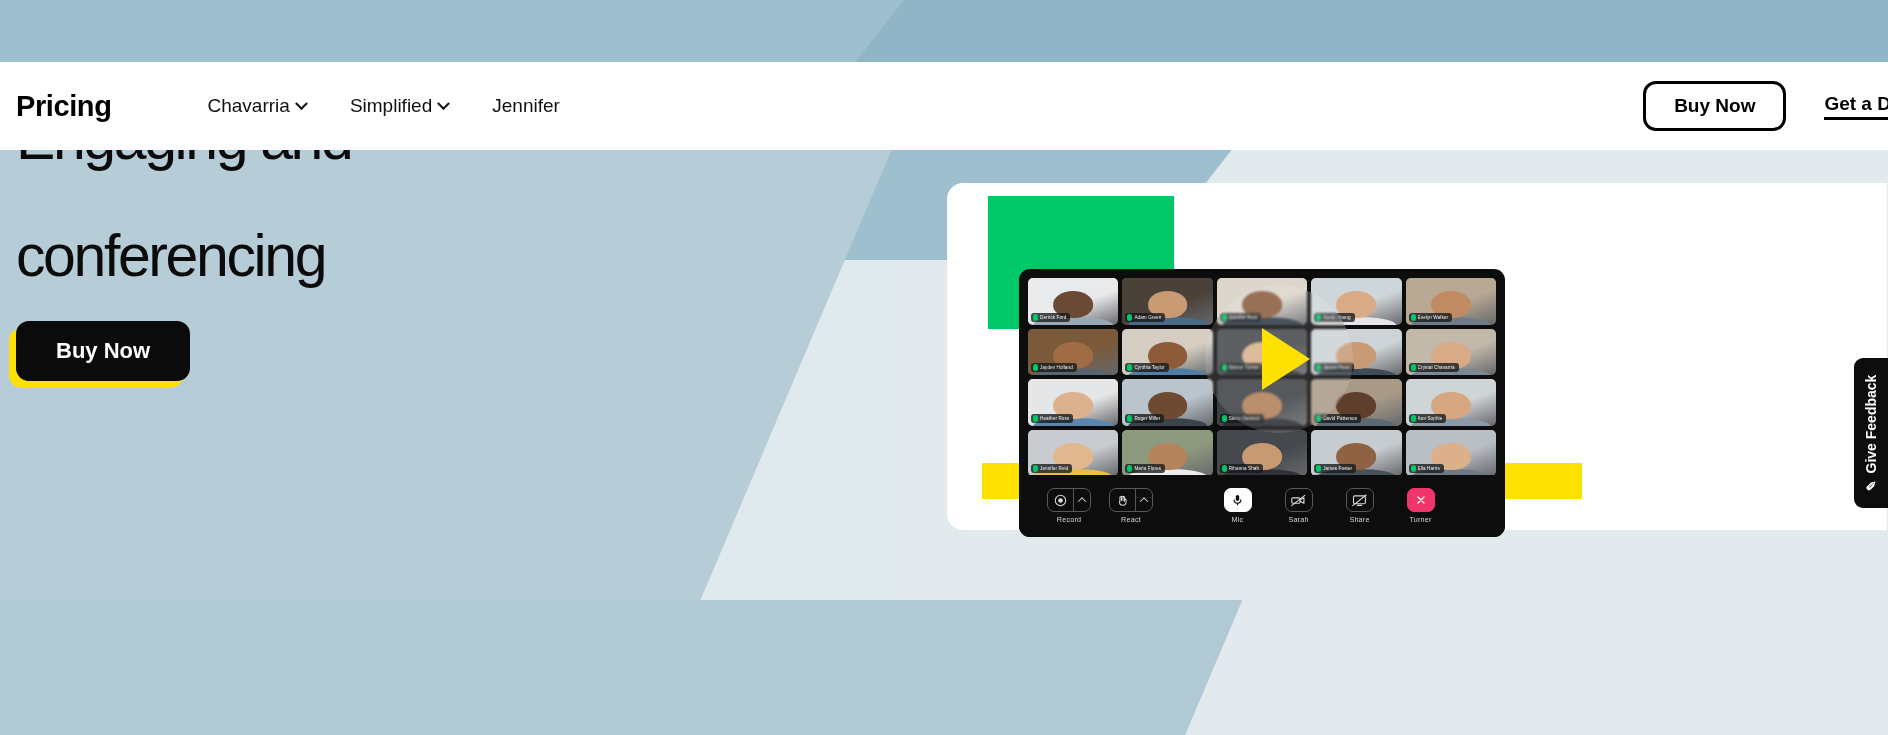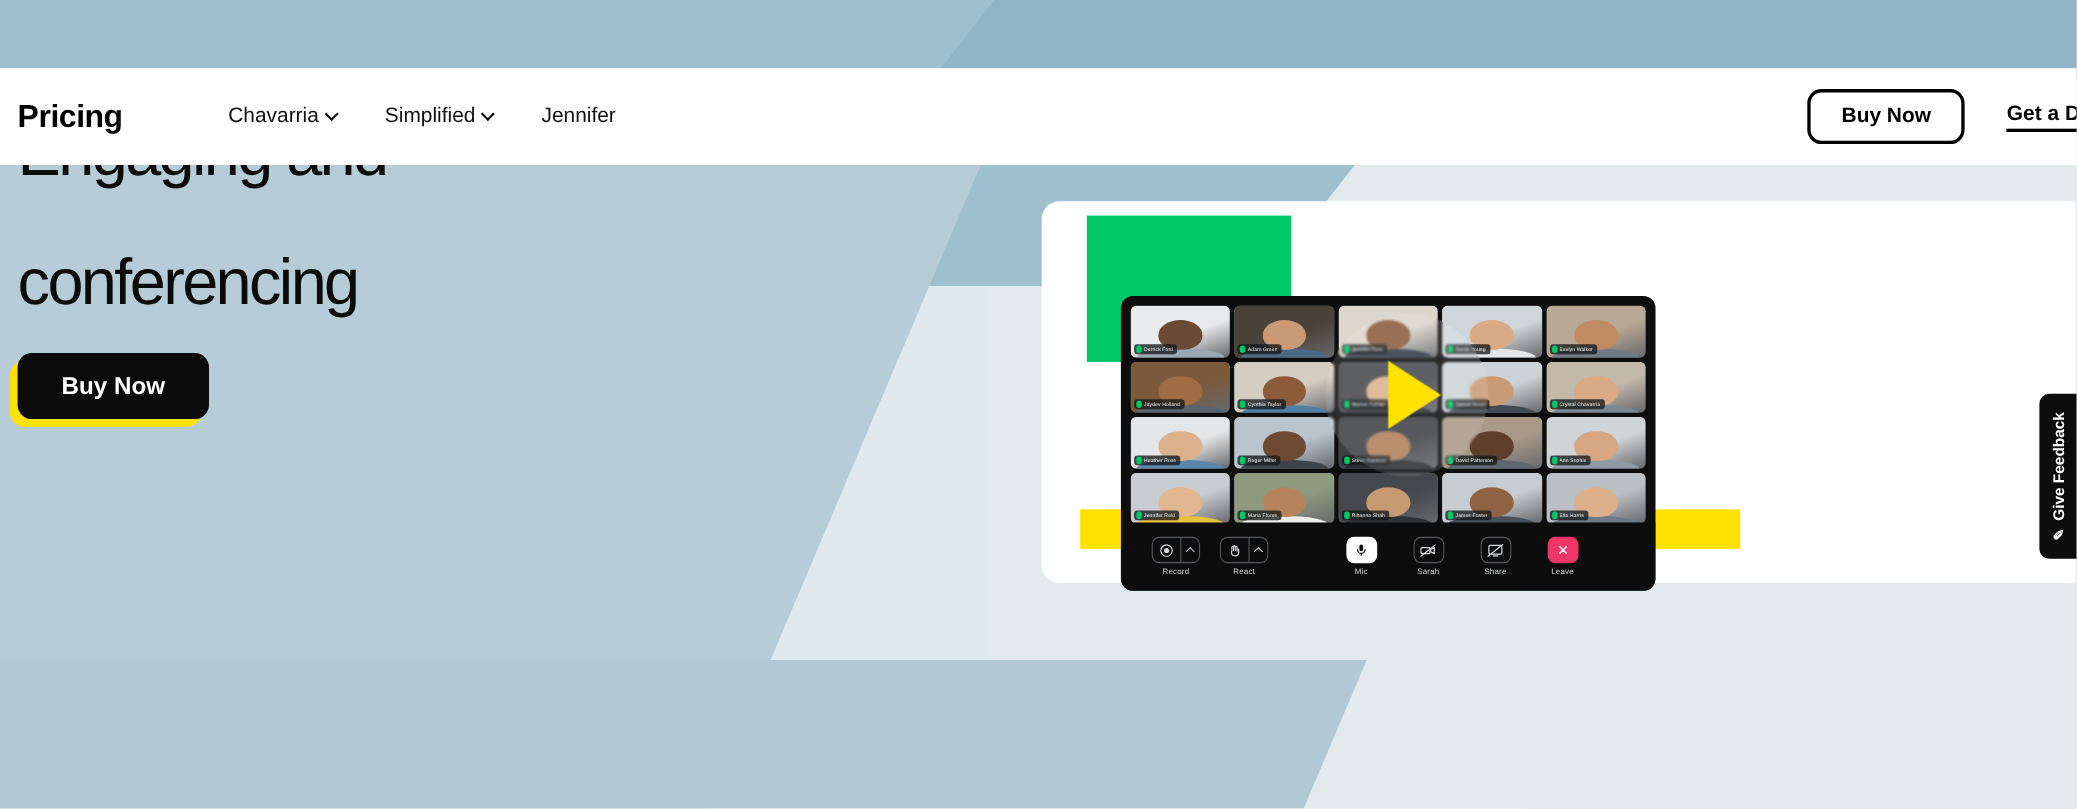--- a/index.html
+++ b/index.html
@@ -523,21 +523,21 @@
               </svg>
             </div>
             <div class="ctl-label">Share</div>
           </div>
           <div class="ctl">
             <div class="ctl-solo danger">
               <svg width="12" height="12" viewBox="0 0 20 20">
                 <path d="M5 5 15 15M15 5 5 15" stroke="#fff" fill="none" stroke-width="2.2" stroke-linecap="round"></path>
               </svg>
             </div>
-            <div class="ctl-label">Leave</div>
+            <div class="ctl-label">Turner</div>
           </div>
         </div>
     </div>
   </div>
 
   <div class="play-btn">
     <div class="play-tri"></div>
   </div>
 
   <div class="navbar">

